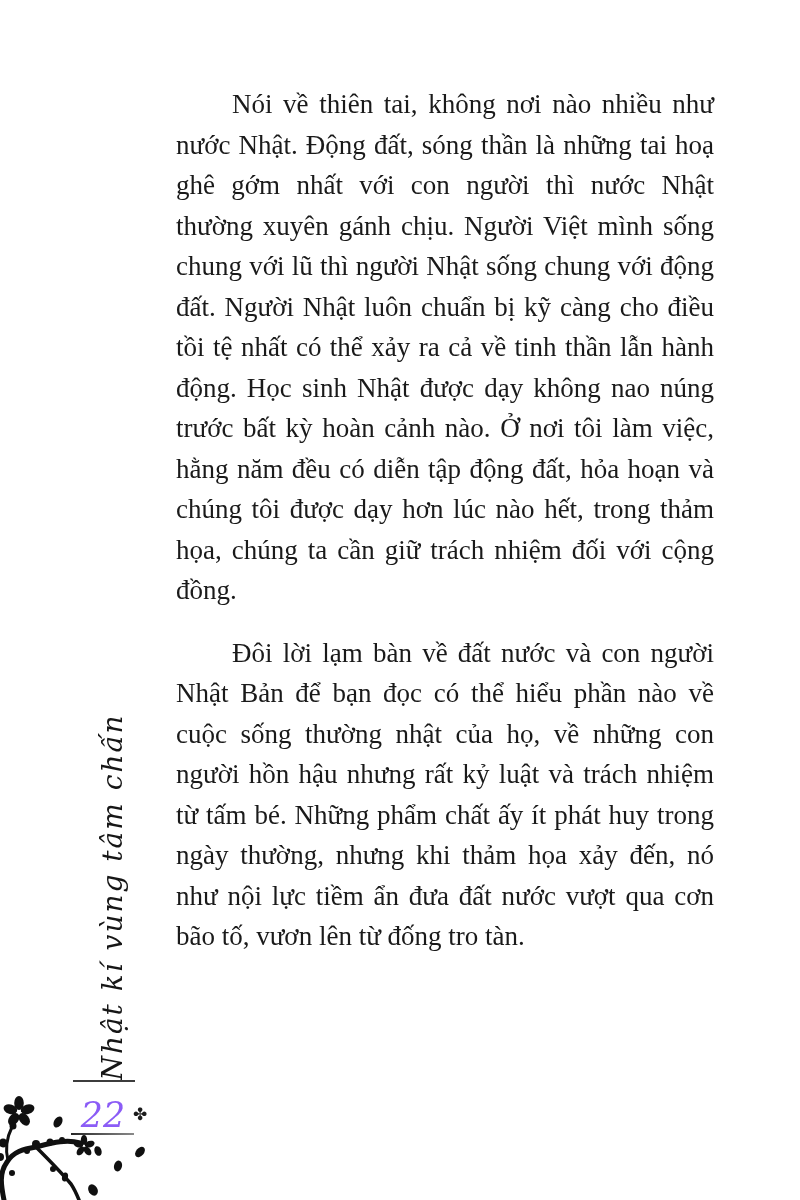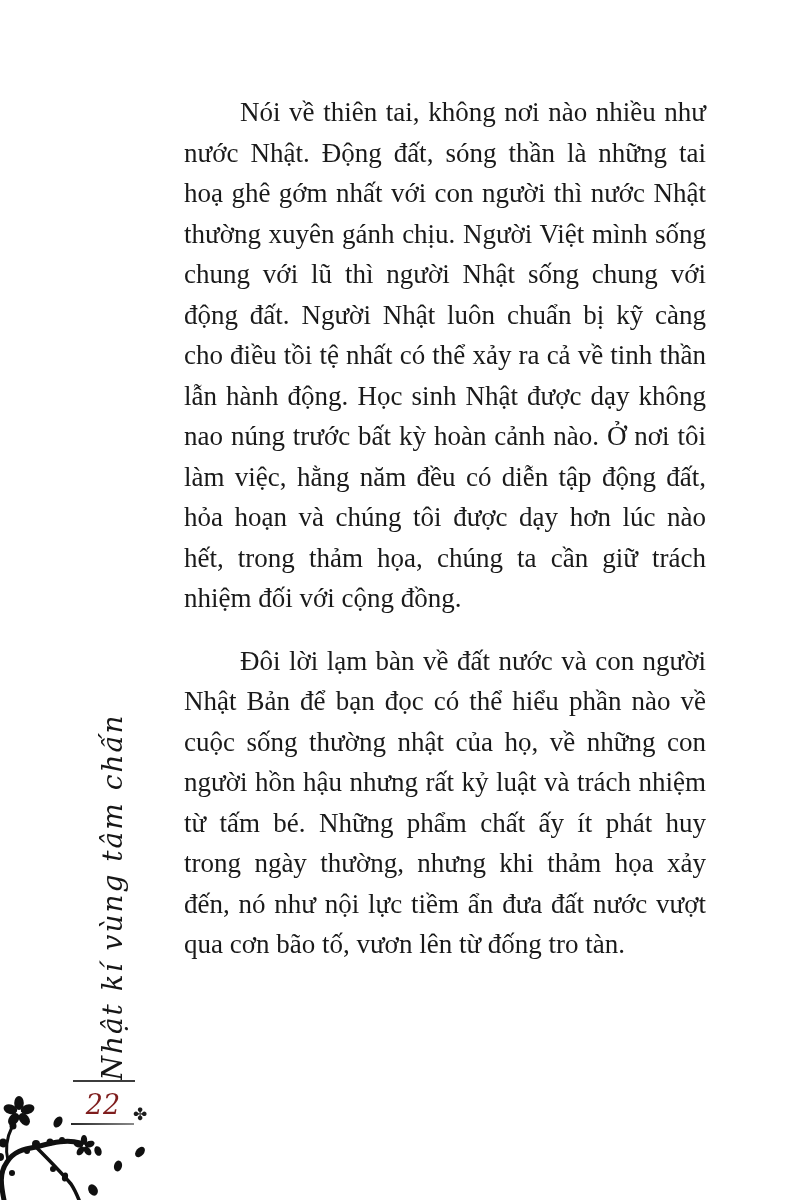--- a/index.html
+++ b/index.html
@@ -15,21 +15,21 @@
     position: absolute;
     left: 172px;
     top: 80px;
     width: 546px;
     color: #1a1a1a;
     font-size: 27px;
     line-height: 40.5px;
     text-align: justify;
   }
   .body-text p {
-    margin: 12px;
+    margin: 4px;
     text-indent: 56px;
   }
   .body-text p + p {
     margin-top: 22px;
   }
   .vertical-title {
     position: absolute;
     left: -43px;
     top: 875px;
     width: 310px;
@@ -53,24 +53,24 @@
   }
   .rule-top {
     width: 62px;
     height: 2px;
     margin-left: 2px;
     background: #3c3c3c;
   }
   .pagenum {
     font-family: "DejaVu Serif", serif;
     font-style: italic;
-    font-size: 27px;
-    color: #7f1d1d;
+    font-size: 35px;
+    color: #8b5cf6;
     text-align: center;
-    padding: 8px 0 3px 0;
+    padding: 18px 0 3px 0;
     line-height: 30px;
   }
   .rule-bottom {
     width: 63px;
     height: 2px;
     background: linear-gradient(to right, #262626, #8a8a8a);
   }
   .ornament {
     position: absolute;
     left: 133px;

